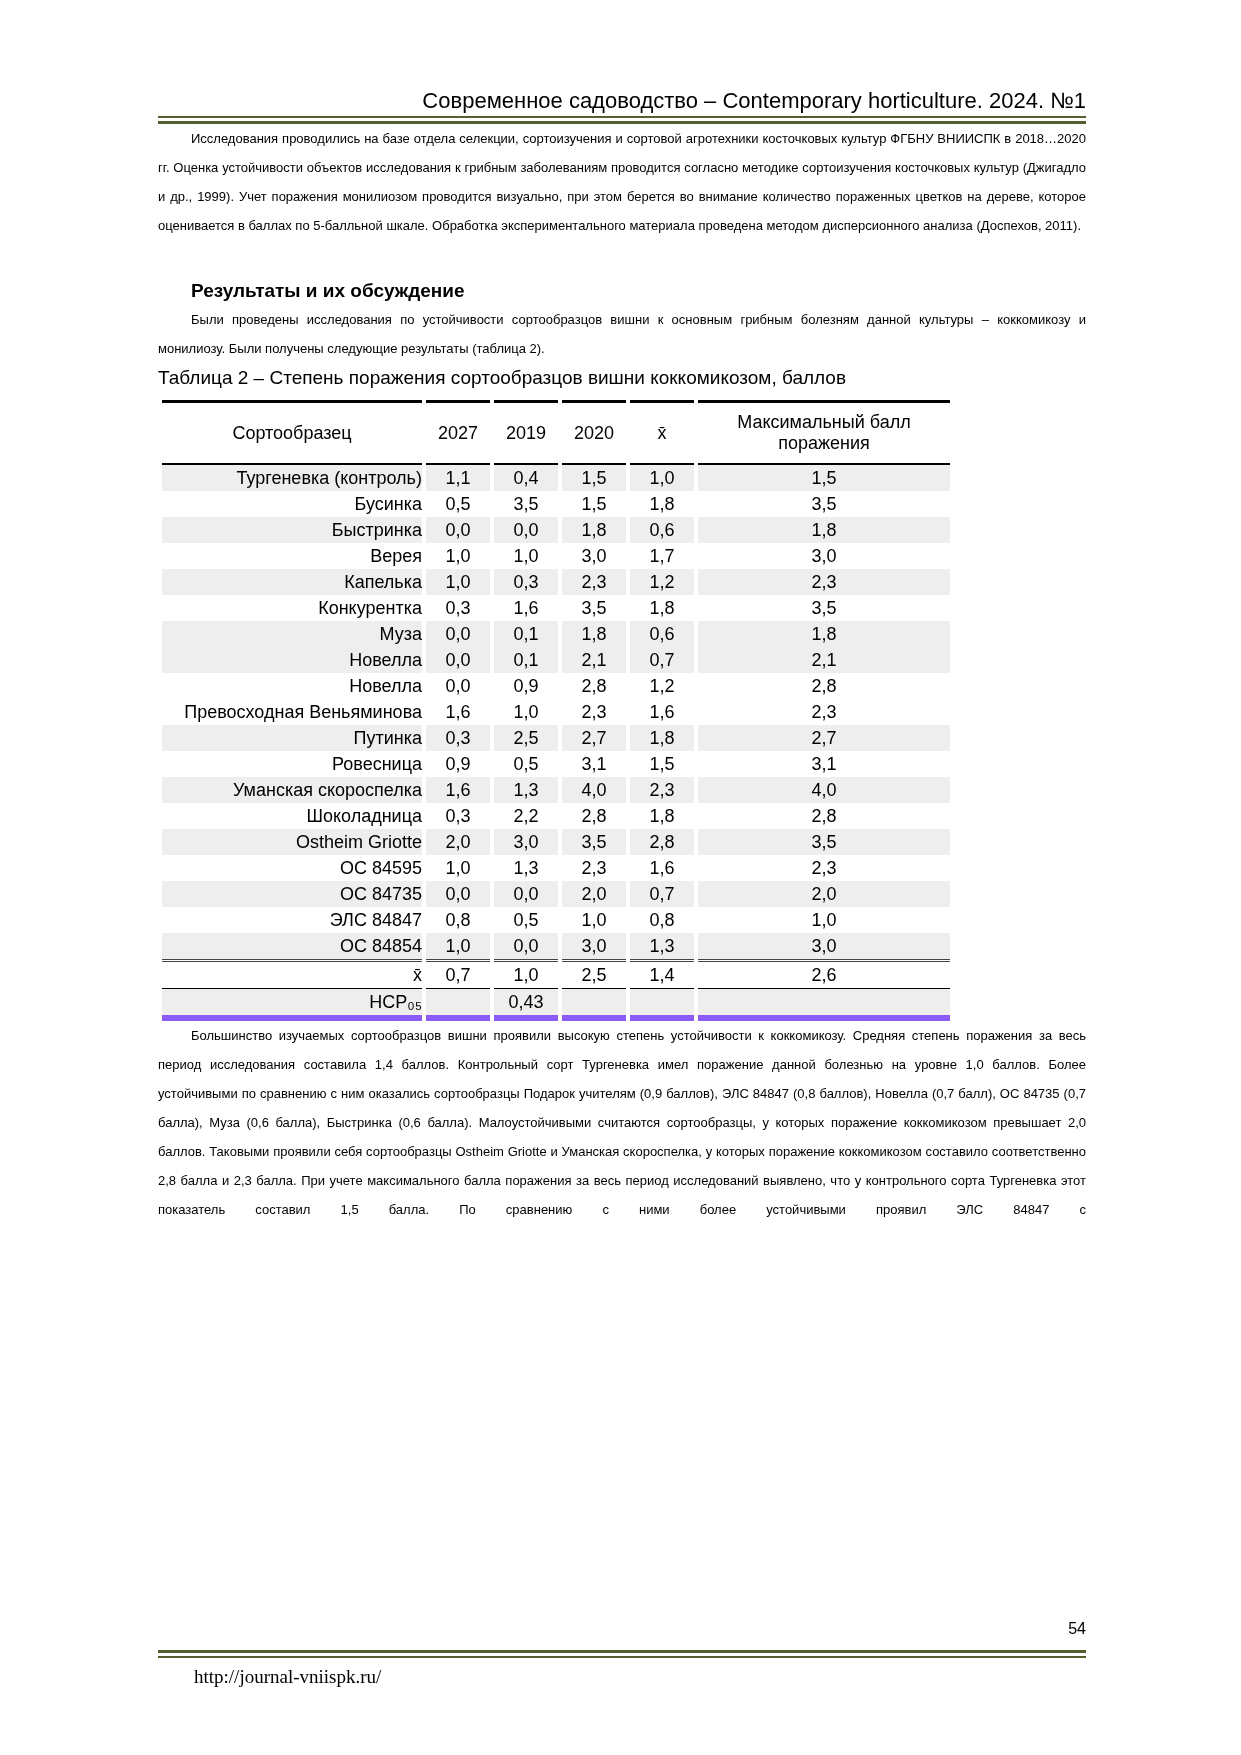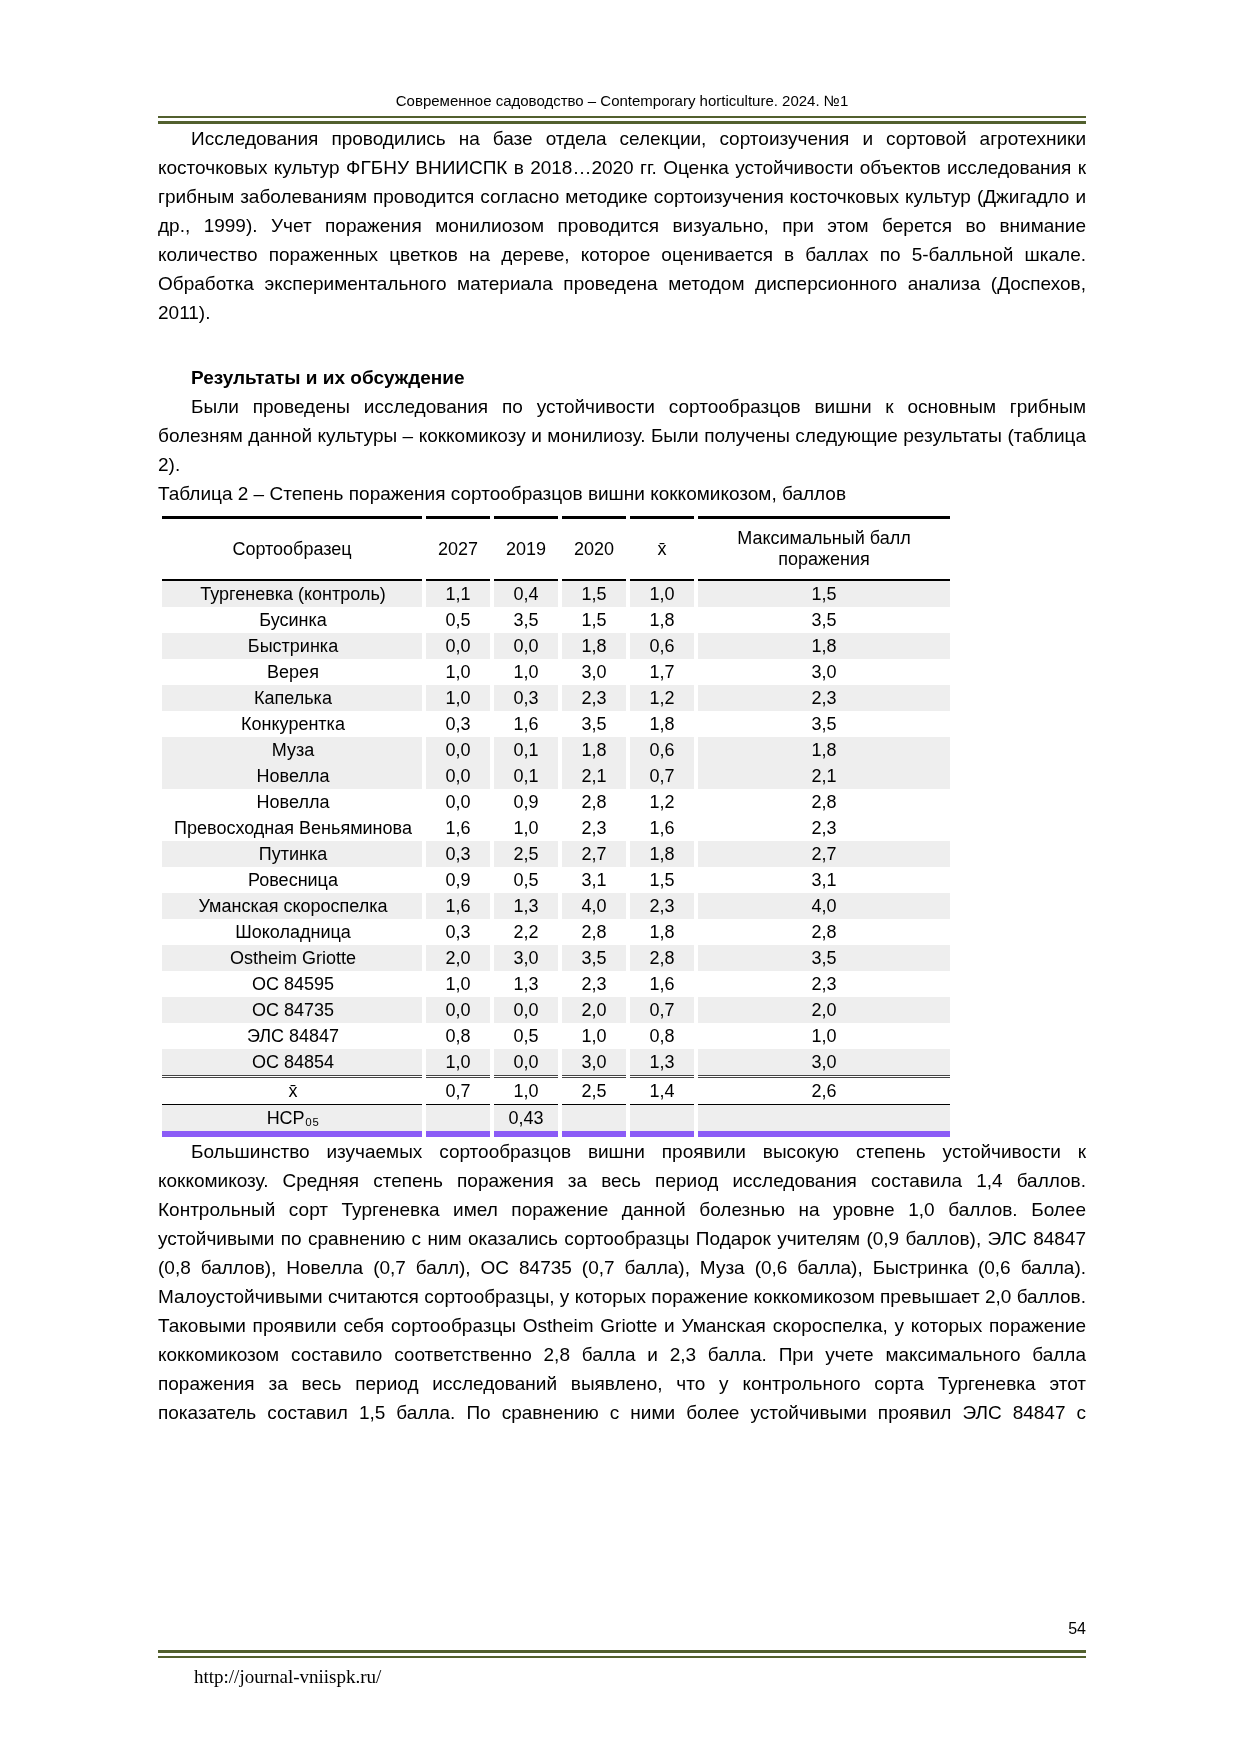--- a/index.html
+++ b/index.html
@@ -11,33 +11,33 @@
     position:relative;
     overflow:hidden;
   }
   .content {
     position:absolute;
     left:158px; top:0;
     width:928px;
   }
   .journal-header {
     margin-top:90px;
-    font-size:15px;
+    font-size:22px;
     line-height:22px;
-    text-align:center;
+    text-align:right;
   }
   .green-rule {
     margin-top:4px;
     height:3px;
     background:#ffffff;
     border-top:2px solid #52602e;
     border-bottom:3px solid #52602e;
   }
   p.body {
-    font-size:19px;
+    font-size:13px;
     line-height:29px;
     text-align:justify;
     text-indent:33px;
     margin:0;
   }
   .p-methods { margin-top:35px; }
   .results-heading {
     font-size:19px;
     line-height:29px;
     font-weight:bold;
@@ -68,21 +68,21 @@
     padding:0;
   }
   table.results td {
     height:26px;
     line-height:26px;
     text-align:center;
     font-size:18px;
     padding:0;
     white-space:nowrap;
   }
-  table.results td.name { text-align:center; padding-left:2px; }
+  table.results td.name { text-align:right; padding-left:2px; }
   table.results tr.shaded td { background:#eeeeee; }
   table.results tr.mean td { border-top:3px double #444; }
   table.results tr.lsd td { border-top:1px solid #000; border-bottom:6px solid #8b5cf6; }
   .p-discussion { margin-top:26px; text-align-last:justify; }
   .page-number {
     position:absolute;
     right:155px; top:1620px;
     font-size:16px;
   }
   .footer-rule {

